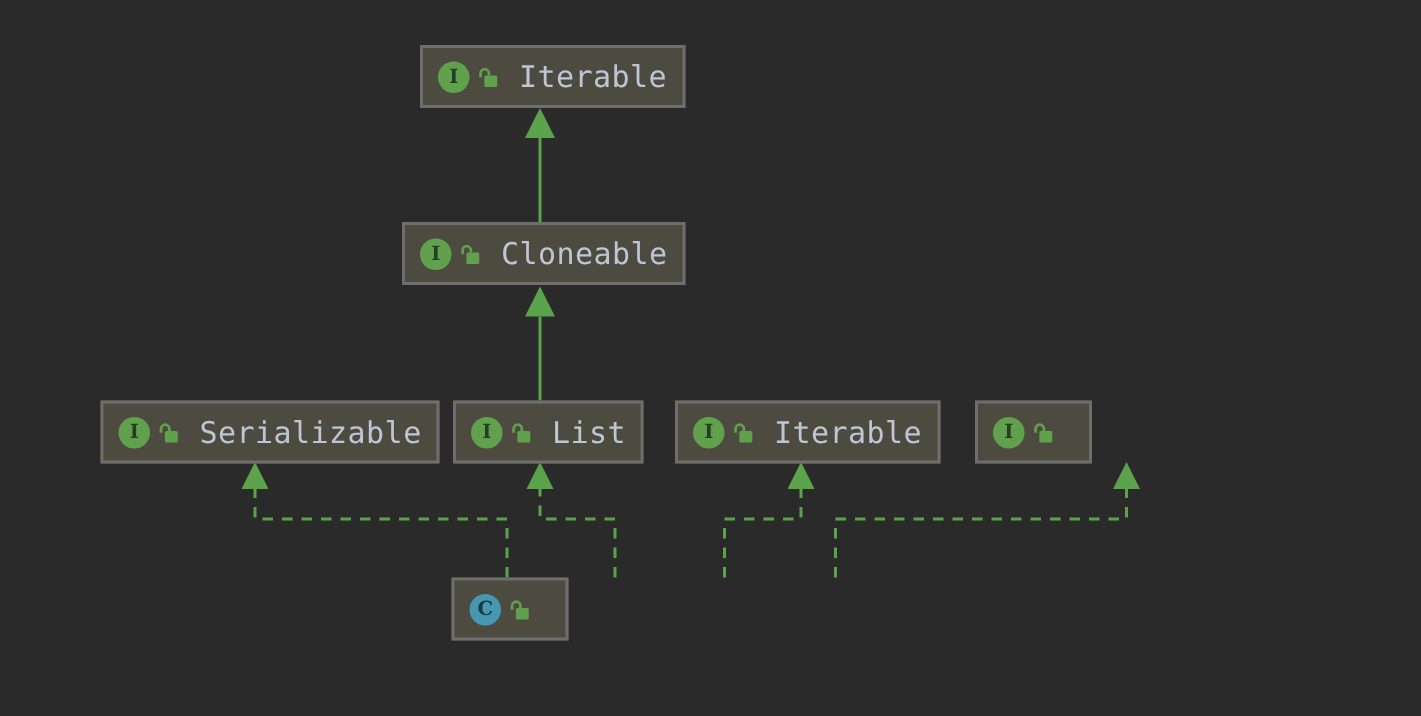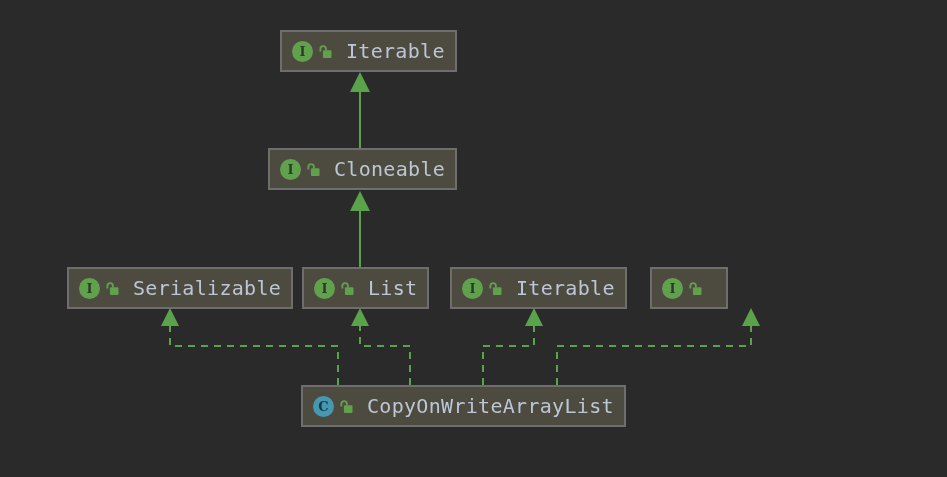--- a/index.html
+++ b/index.html
@@ -155,16 +155,15 @@
       <rect class="body" x="4.6" y="5.9" width="8" height="7.2" rx="1"></rect>
     </svg>
   </div>
 
   <div class="node" style="left:301px;top:385px;">
     <span class="type-circle class">C</span>
     <svg class="lock" width="15" height="15" viewBox="0 0 14 14">
       <path class="shackle" d="M2.2,7 V4.6 a2.6,2.6 0 0 1 5.2,0 V5.9"></path>
       <rect class="body" x="4.6" y="5.9" width="8" height="7.2" rx="1"></rect>
     </svg>
-    <span class="lbl">CopyOnWriteArrayList</span>
   </div>
 
 </div>
 
 </body></html>

